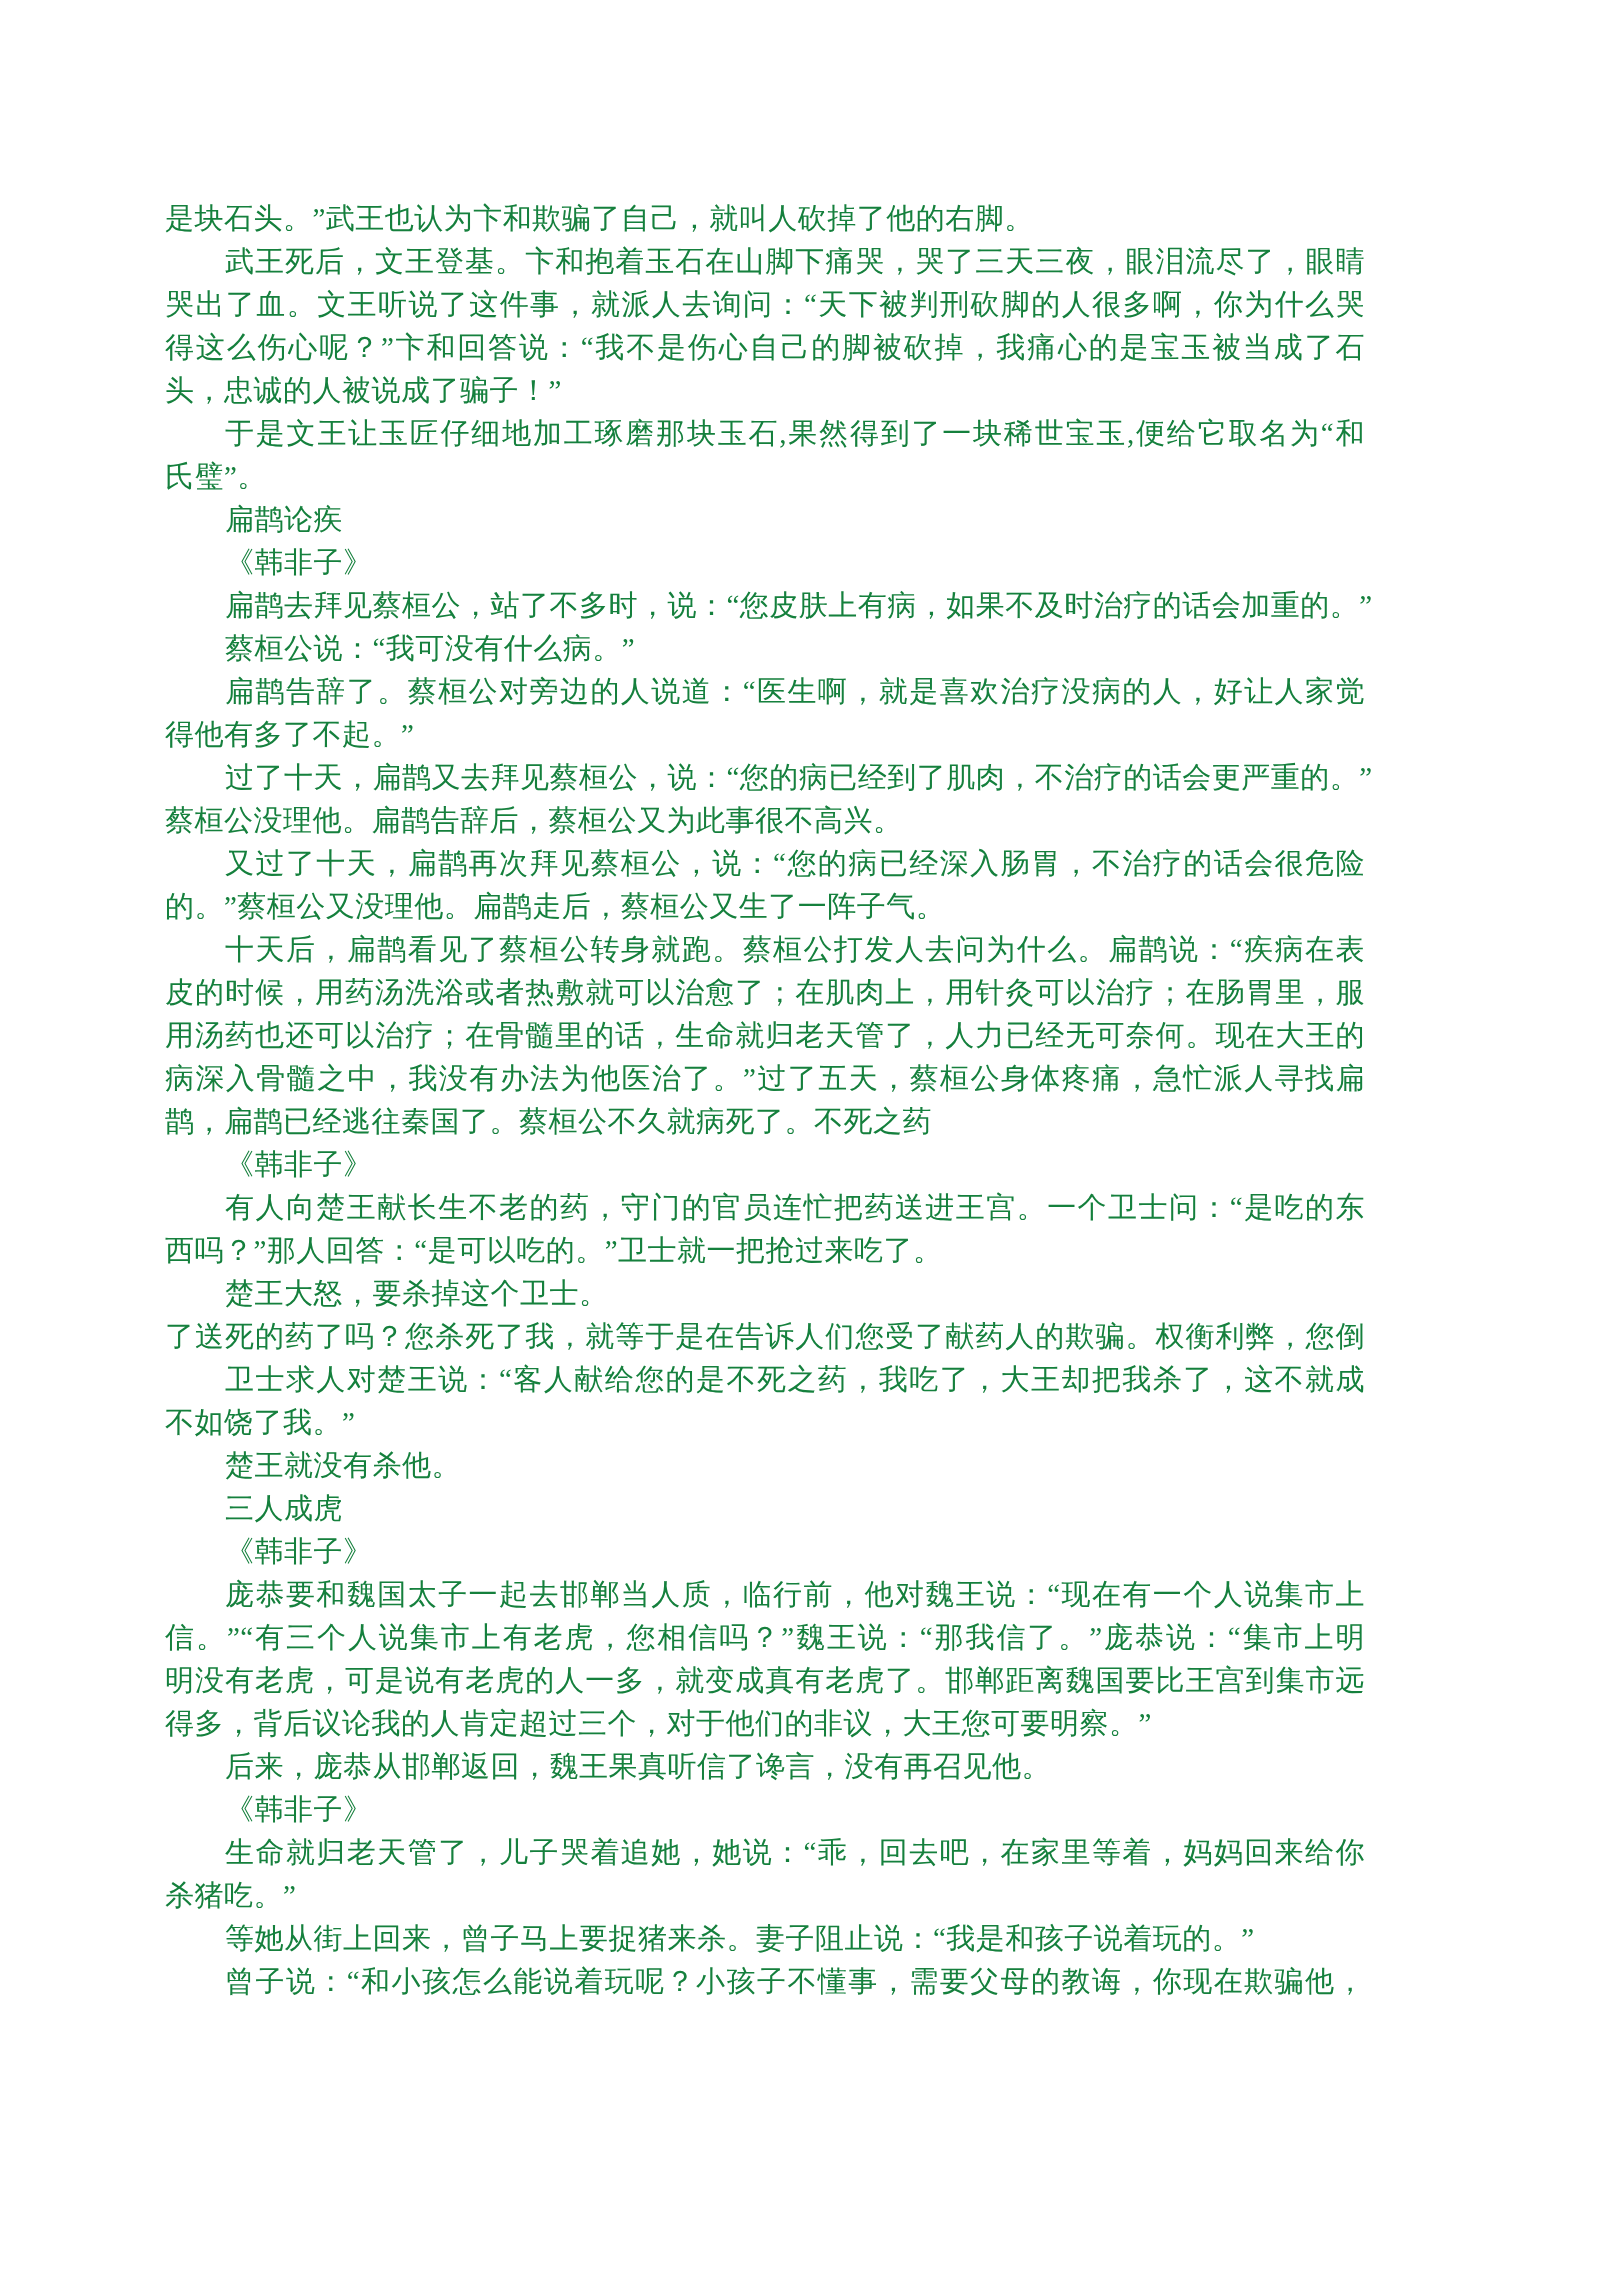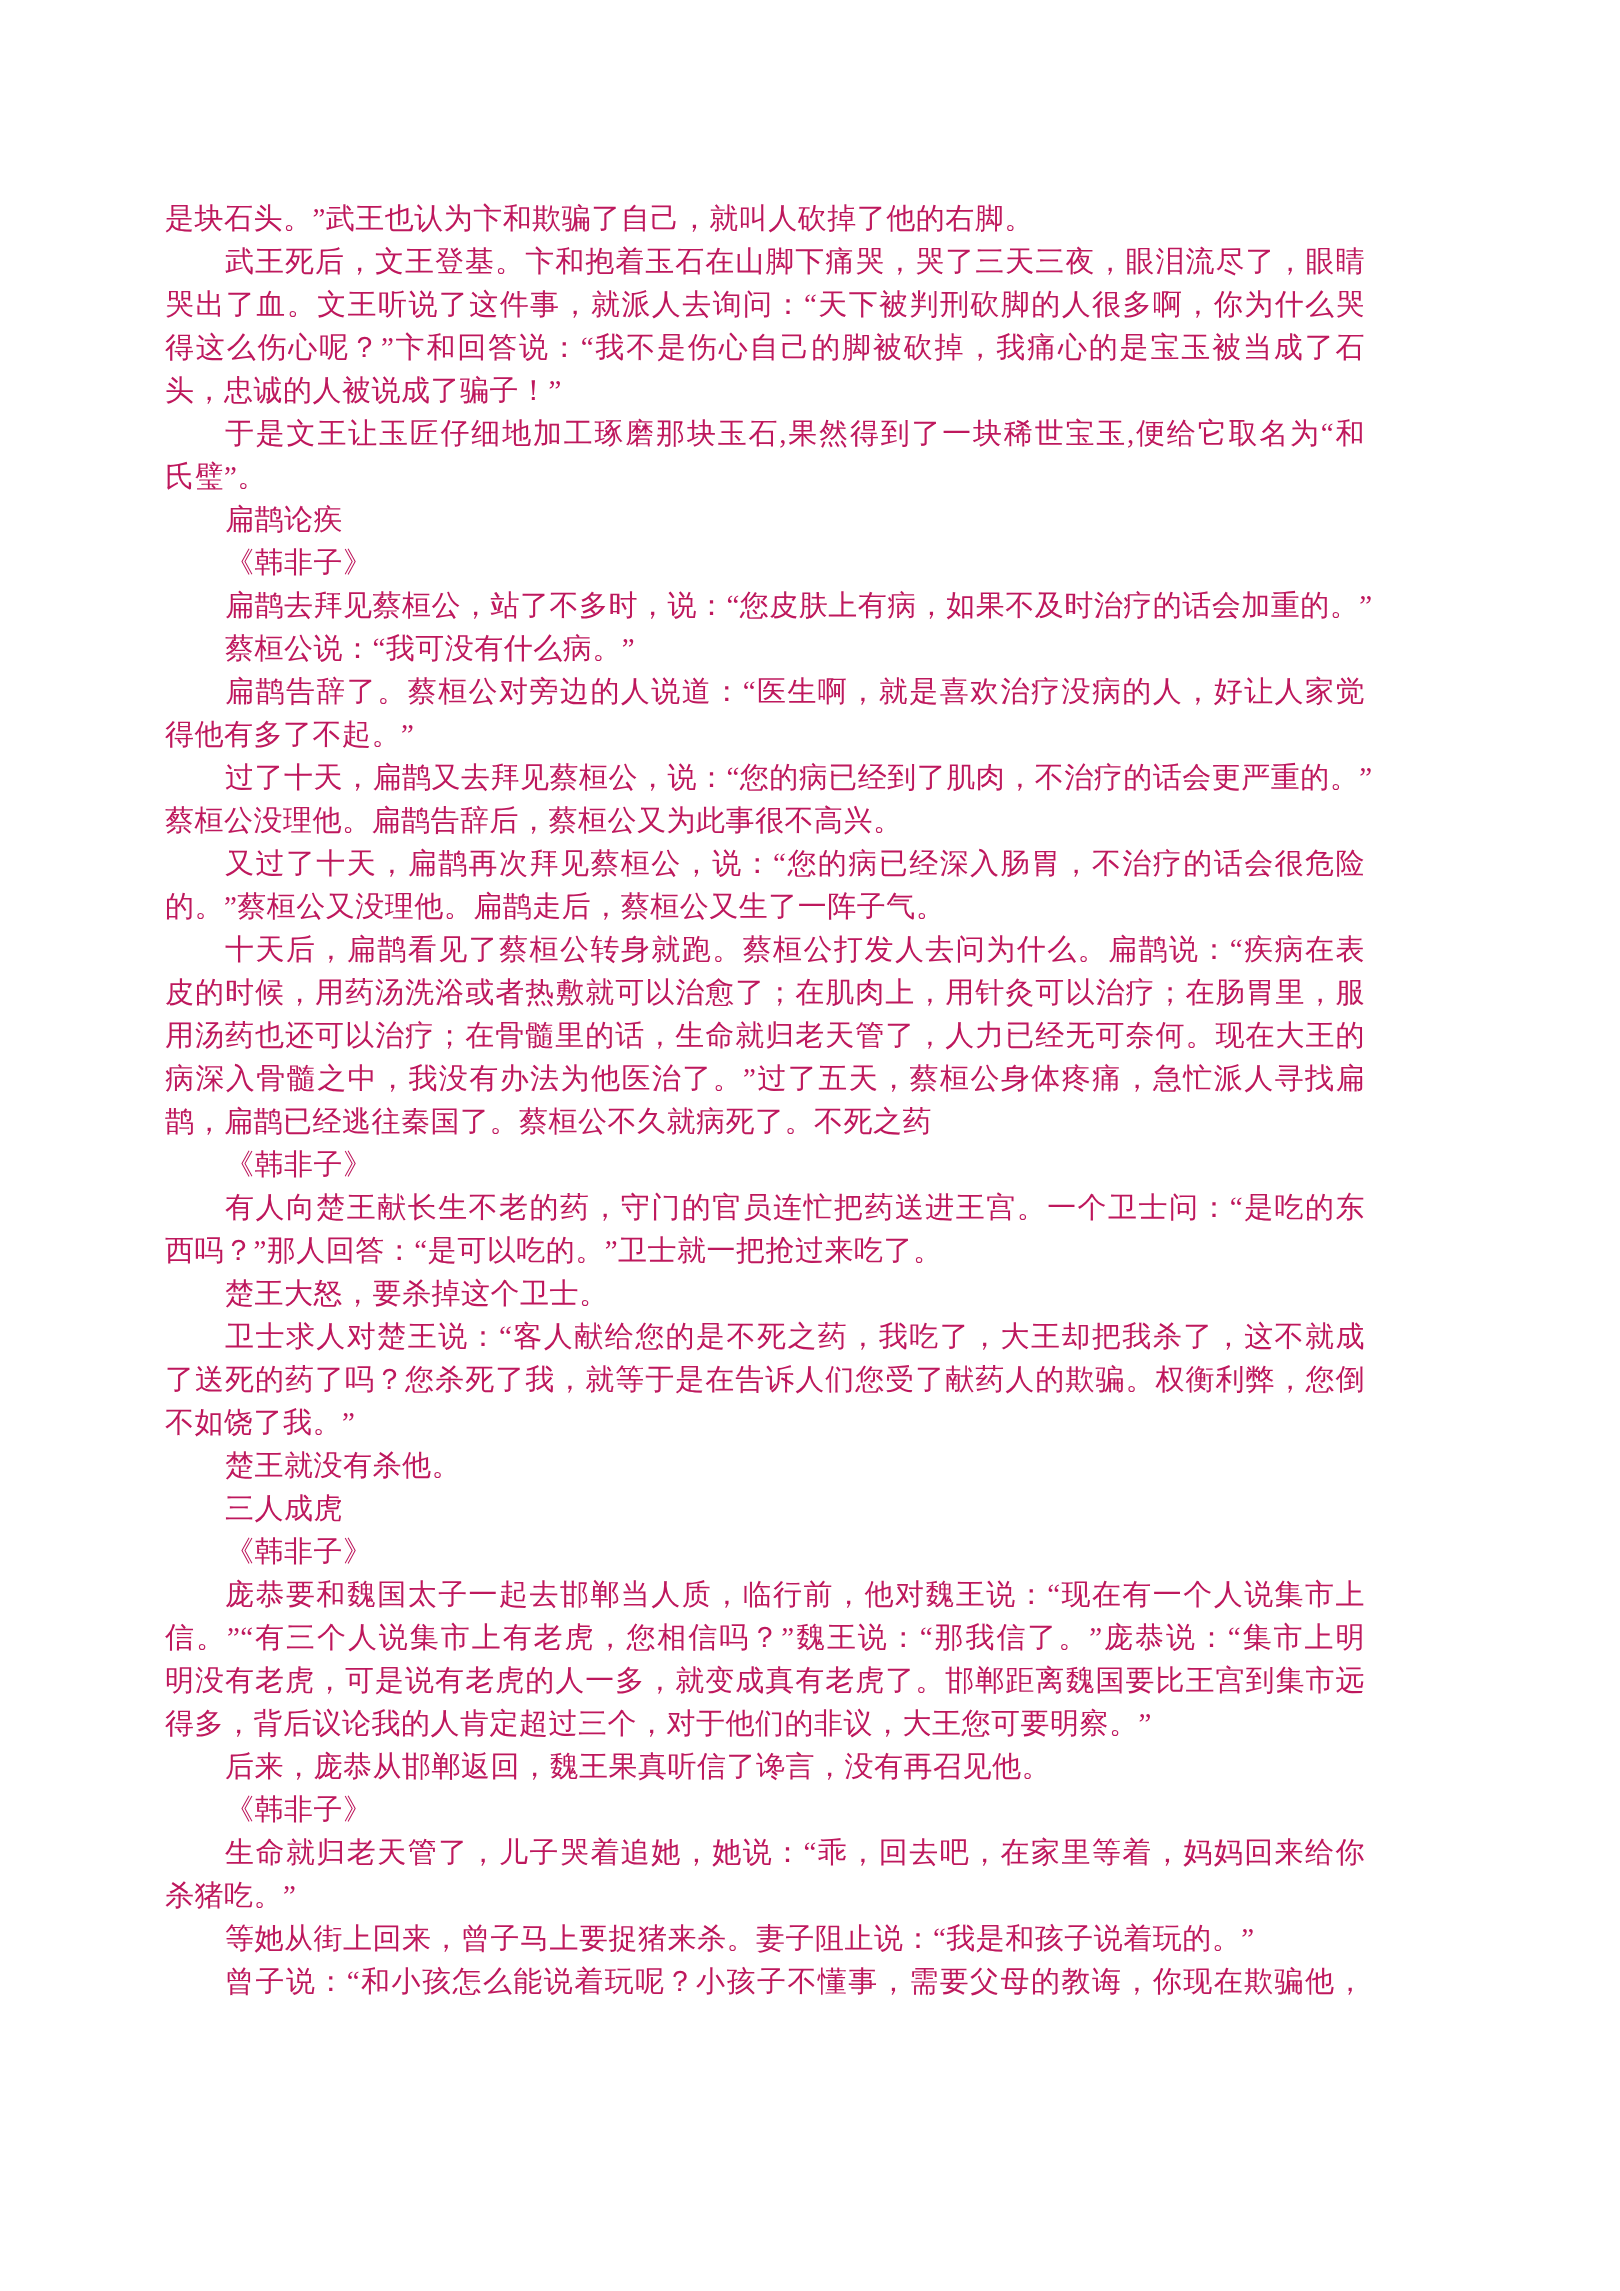--- a/index.html
+++ b/index.html
@@ -15,21 +15,21 @@
     overflow: hidden;
   }
   .textblock {
     position: absolute;
     left: 165px;
     top: 197px;
     width: 1200px;
     font-family: "Liberation Serif", "DejaVu Serif", serif;
     font-size: 29px;
     line-height: 43px;
-    color: #be185d;
+    color: #15803d;
     letter-spacing: 0.5px;
   }
   .line {
     white-space: nowrap;
     height: 43px;
   }
   .line.indent {
     text-indent: 60px;
   }
   .line.full {
@@ -61,22 +61,22 @@
     <div class="line">的。”蔡桓公又没理他。扁鹊走后，蔡桓公又生了一阵子气。</div>
     <div class="line indent full">十天后，扁鹊看见了蔡桓公转身就跑。蔡桓公打发人去问为什么。扁鹊说：“疾病在表</div>
     <div class="line full">皮的时候，用药汤洗浴或者热敷就可以治愈了；在肌肉上，用针灸可以治疗；在肠胃里，服</div>
     <div class="line full">用汤药也还可以治疗；在骨髓里的话，生命就归老天管了，人力已经无可奈何。现在大王的</div>
     <div class="line full">病深入骨髓之中，我没有办法为他医治了。”过了五天，蔡桓公身体疼痛，急忙派人寻找扁</div>
     <div class="line">鹊，扁鹊已经逃往秦国了。蔡桓公不久就病死了。不死之药</div>
     <div class="line indent">《韩非子》</div>
     <div class="line indent full">有人向楚王献长生不老的药，守门的官员连忙把药送进王宫。一个卫士问：“是吃的东</div>
     <div class="line">西吗？”那人回答：“是可以吃的。”卫士就一把抢过来吃了。</div>
     <div class="line indent">楚王大怒，要杀掉这个卫士。</div>
+    <div class="line full">了送死的药了吗？您杀死了我，就等于是在告诉人们您受了献药人的欺骗。权衡利弊，您倒</div>
     <div class="line indent full">卫士求人对楚王说：“客人献给您的是不死之药，我吃了，大王却把我杀了，这不就成</div>
-    <div class="line full">了送死的药了吗？您杀死了我，就等于是在告诉人们您受了献药人的欺骗。权衡利弊，您倒</div>
     <div class="line">不如饶了我。”</div>
     <div class="line indent">楚王就没有杀他。</div>
     <div class="line indent">三人成虎</div>
     <div class="line indent">《韩非子》</div>
     <div class="line indent full">庞恭要和魏国太子一起去邯郸当人质，临行前，他对魏王说：“现在有一个人说集市上</div>
     <div class="line full">信。”“有三个人说集市上有老虎，您相信吗？”魏王说：“那我信了。”庞恭说：“集市上明</div>
     <div class="line full">明没有老虎，可是说有老虎的人一多，就变成真有老虎了。邯郸距离魏国要比王宫到集市远</div>
     <div class="line">得多，背后议论我的人肯定超过三个，对于他们的非议，大王您可要明察。”</div>
     <div class="line indent">后来，庞恭从邯郸返回，魏王果真听信了谗言，没有再召见他。</div>
     <div class="line indent">《韩非子》</div>

